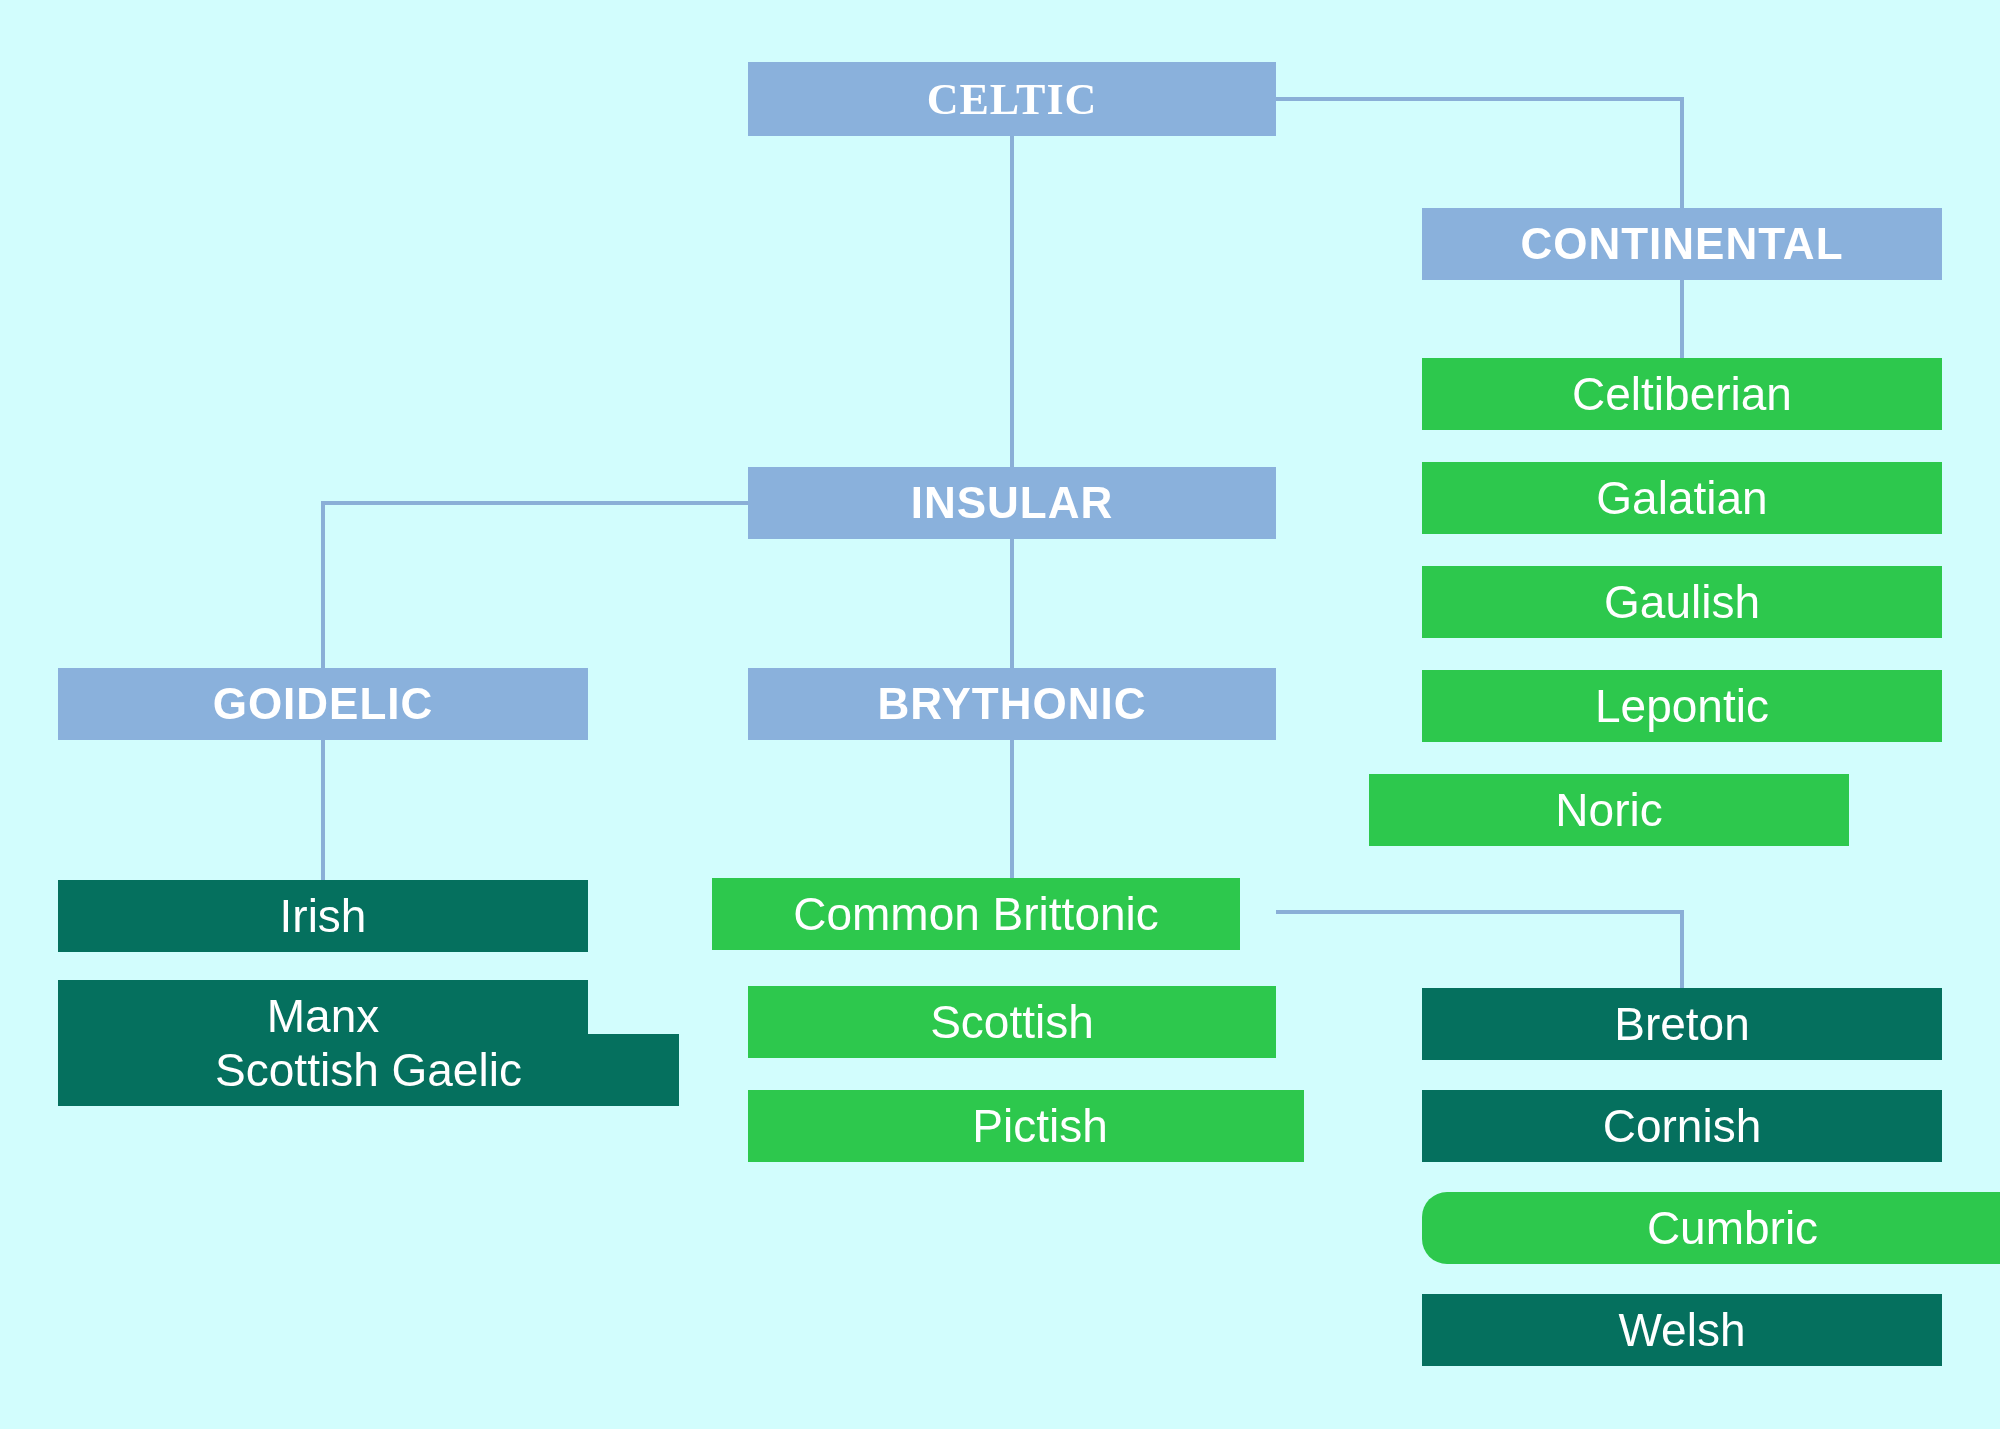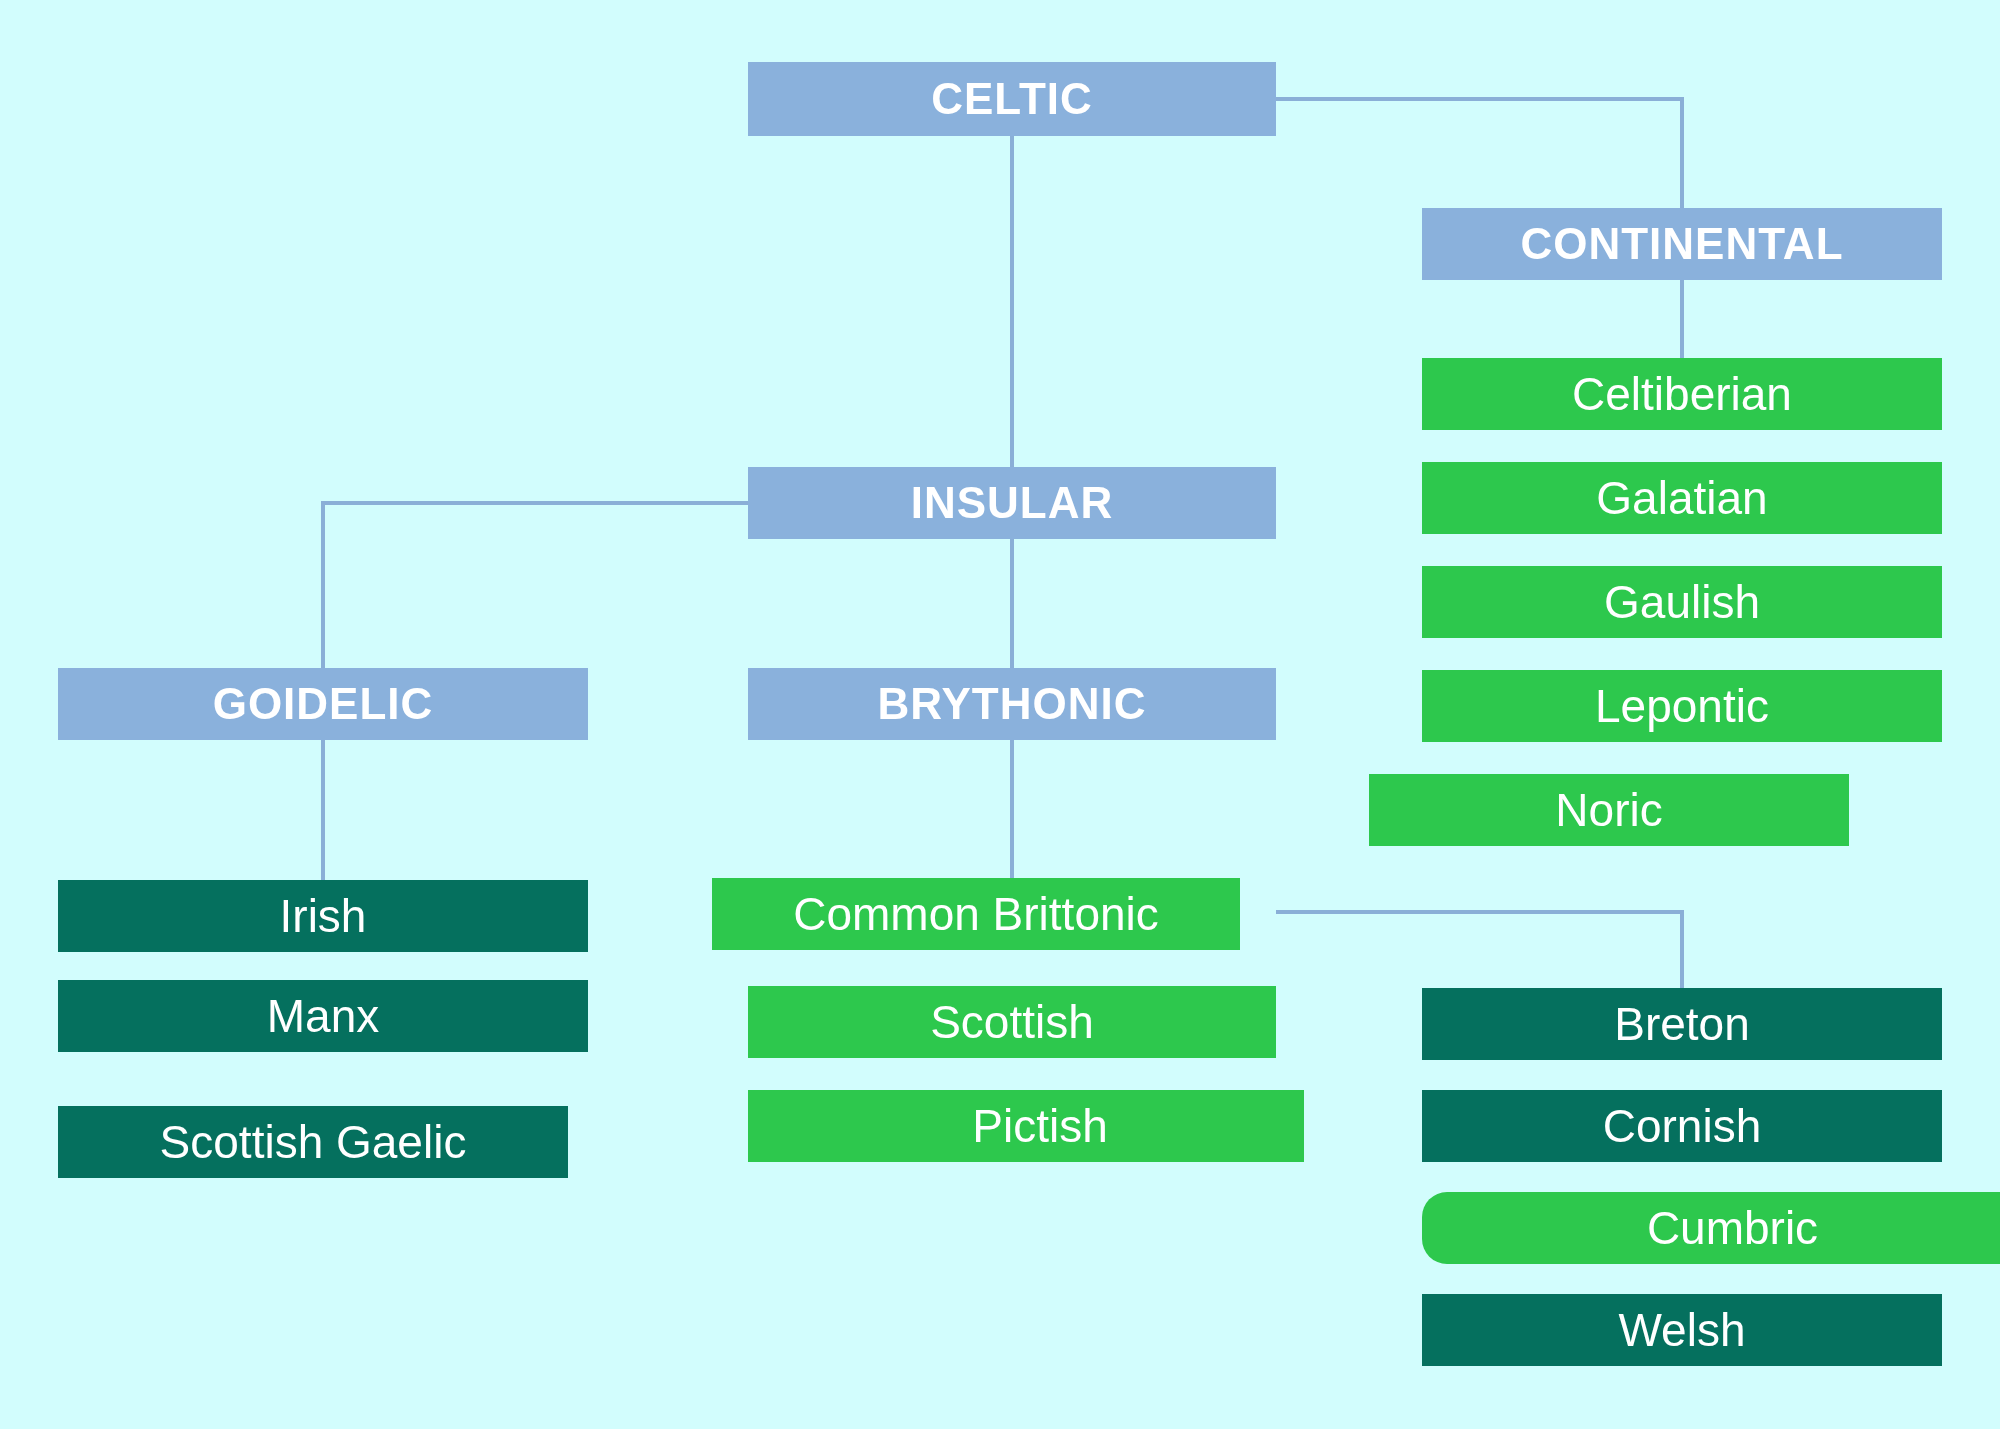--- a/index.html
+++ b/index.html
@@ -58,31 +58,31 @@
   <div class="line v" style="left:1680px; top:97px; height:111px;"></div>
   <div class="line v" style="left:1680px; top:280px; height:78px;"></div>
   <div class="line h" style="left:323px;  top:501px; width:425px;"></div>
   <div class="line v" style="left:321px;  top:501px; height:167px;"></div>
   <div class="line v" style="left:1010px; top:539px; height:129px;"></div>
   <div class="line v" style="left:321px;  top:740px; height:140px;"></div>
   <div class="line v" style="left:1010px; top:740px; height:138px;"></div>
   <div class="line h" style="left:1276px; top:910px; width:408px;"></div>
   <div class="line v" style="left:1680px; top:910px; height:78px;"></div>
 
-  <div class="node branch" style="left:748px; top:62px;   width:528px; height:74px;">CELTIC</div>
+  <div class="node branch" style="left:748px; top:62px;   width:528px; height:74px;font-family:Liberation Serif, serif;">CELTIC</div>
   <div class="node branch" style="left:748px; top:467px;  width:528px; height:72px;">INSULAR</div>
   <div class="node branch" style="left:748px; top:668px;  width:528px; height:72px;">BRYTHONIC</div>
   <div class="node green" style="left:712px; top:878px;  width:528px; height:72px;">Common Brittonic</div>
   <div class="node green" style="left:748px; top:986px;  width:528px; height:72px;">Scottish</div>
   <div class="node green" style="left:748px; top:1090px; width:528px; height:72px;padding-left:28px;">Pictish</div>
 
   <div class="node branch" style="left:58px; top:668px;  width:530px; height:72px;">GOIDELIC</div>
   <div class="node teal" style="left:58px; top:880px;  width:530px; height:72px;">Irish</div>
   <div class="node teal" style="left:58px; top:980px;  width:530px; height:72px;">Manx</div>
-  <div class="node teal" style="left:58px; top:1106px; width:510px; height:72px;">Scottish Gaelic</div>
+  <div class="node teal" style="left:58px; top:1034px; width:621px; height:72px;">Scottish Gaelic</div>
 
   <div class="node branch" style="left:1422px; top:208px;  width:520px; height:72px;">CONTINENTAL</div>
   <div class="node green" style="left:1422px; top:358px;  width:520px; height:72px;">Celtiberian</div>
   <div class="node green" style="left:1422px; top:462px;  width:520px; height:72px;">Galatian</div>
   <div class="node green" style="left:1422px; top:566px;  width:520px; height:72px;">Gaulish</div>
   <div class="node green" style="left:1422px; top:670px;  width:520px; height:72px;">Lepontic</div>
   <div class="node green" style="left:1369px; top:774px;  width:480px; height:72px;">Noric</div>
   <div class="node teal" style="left:1422px; top:988px;  width:520px; height:72px;">Breton</div>
   <div class="node teal" style="left:1422px; top:1090px; width:520px; height:72px;">Cornish</div>
   <div class="node green" style="left:1422px; top:1192px; width:621px; height:72px;border-radius:25px;">Cumbric</div>

